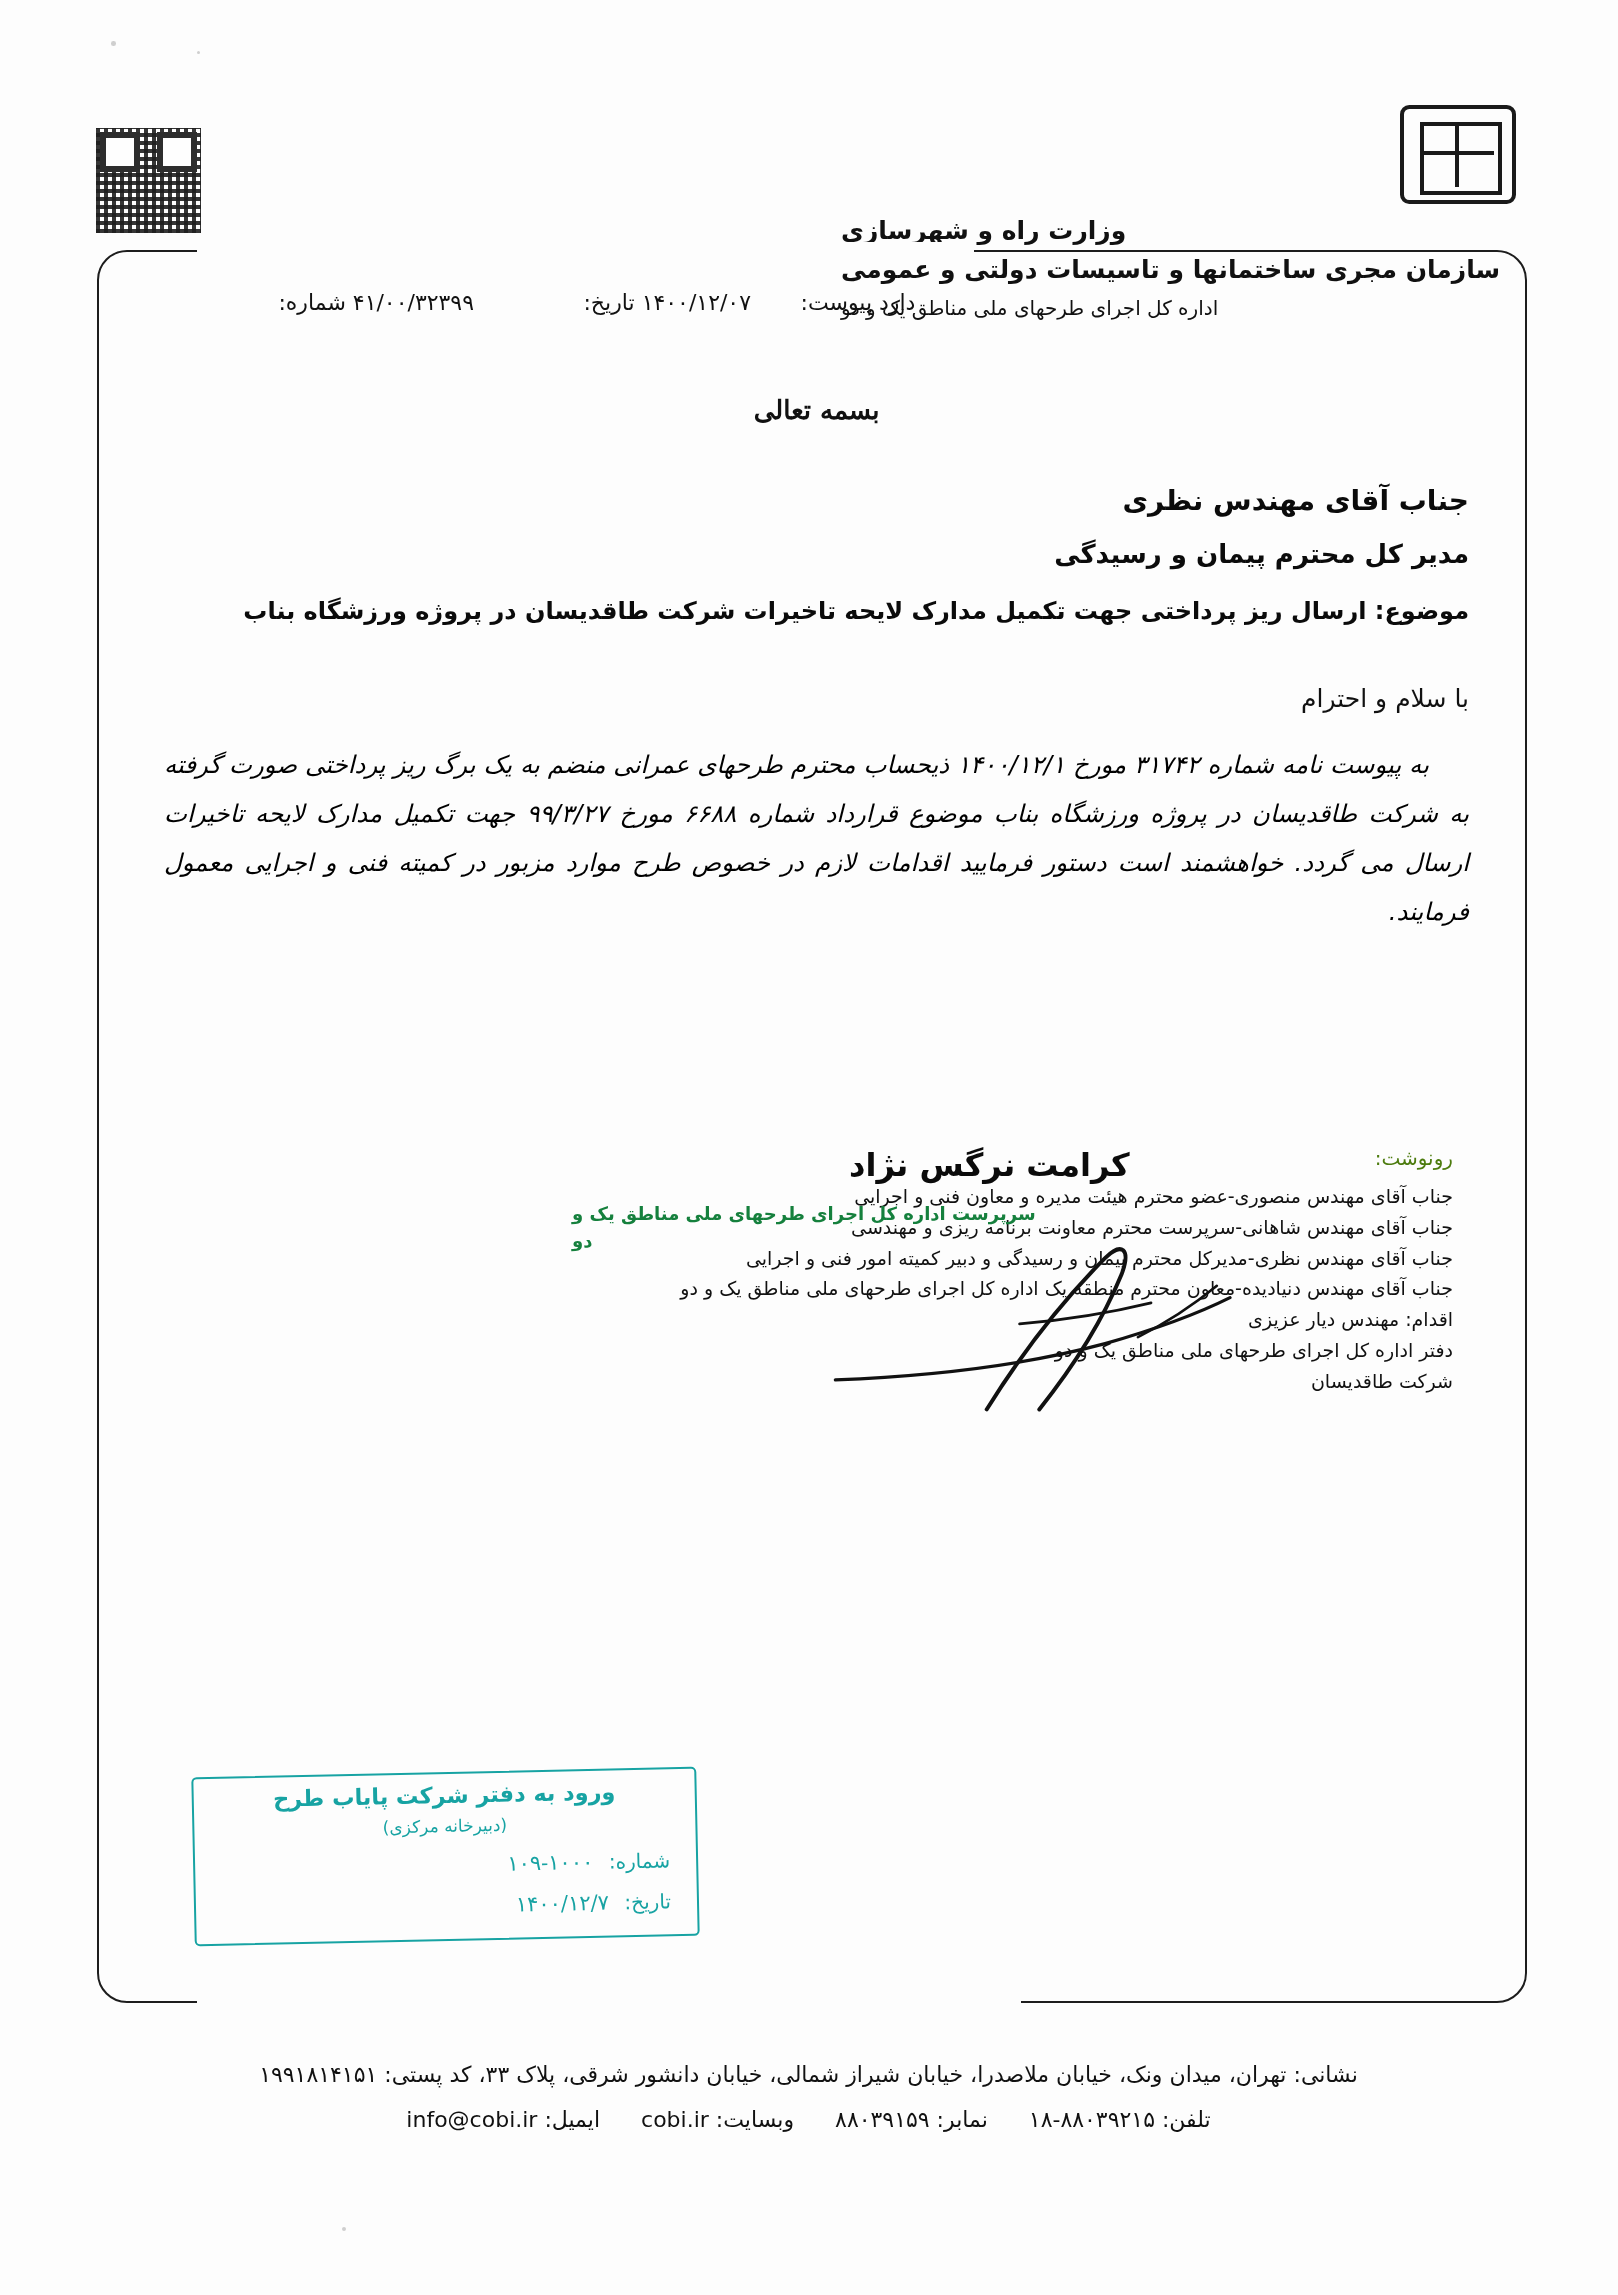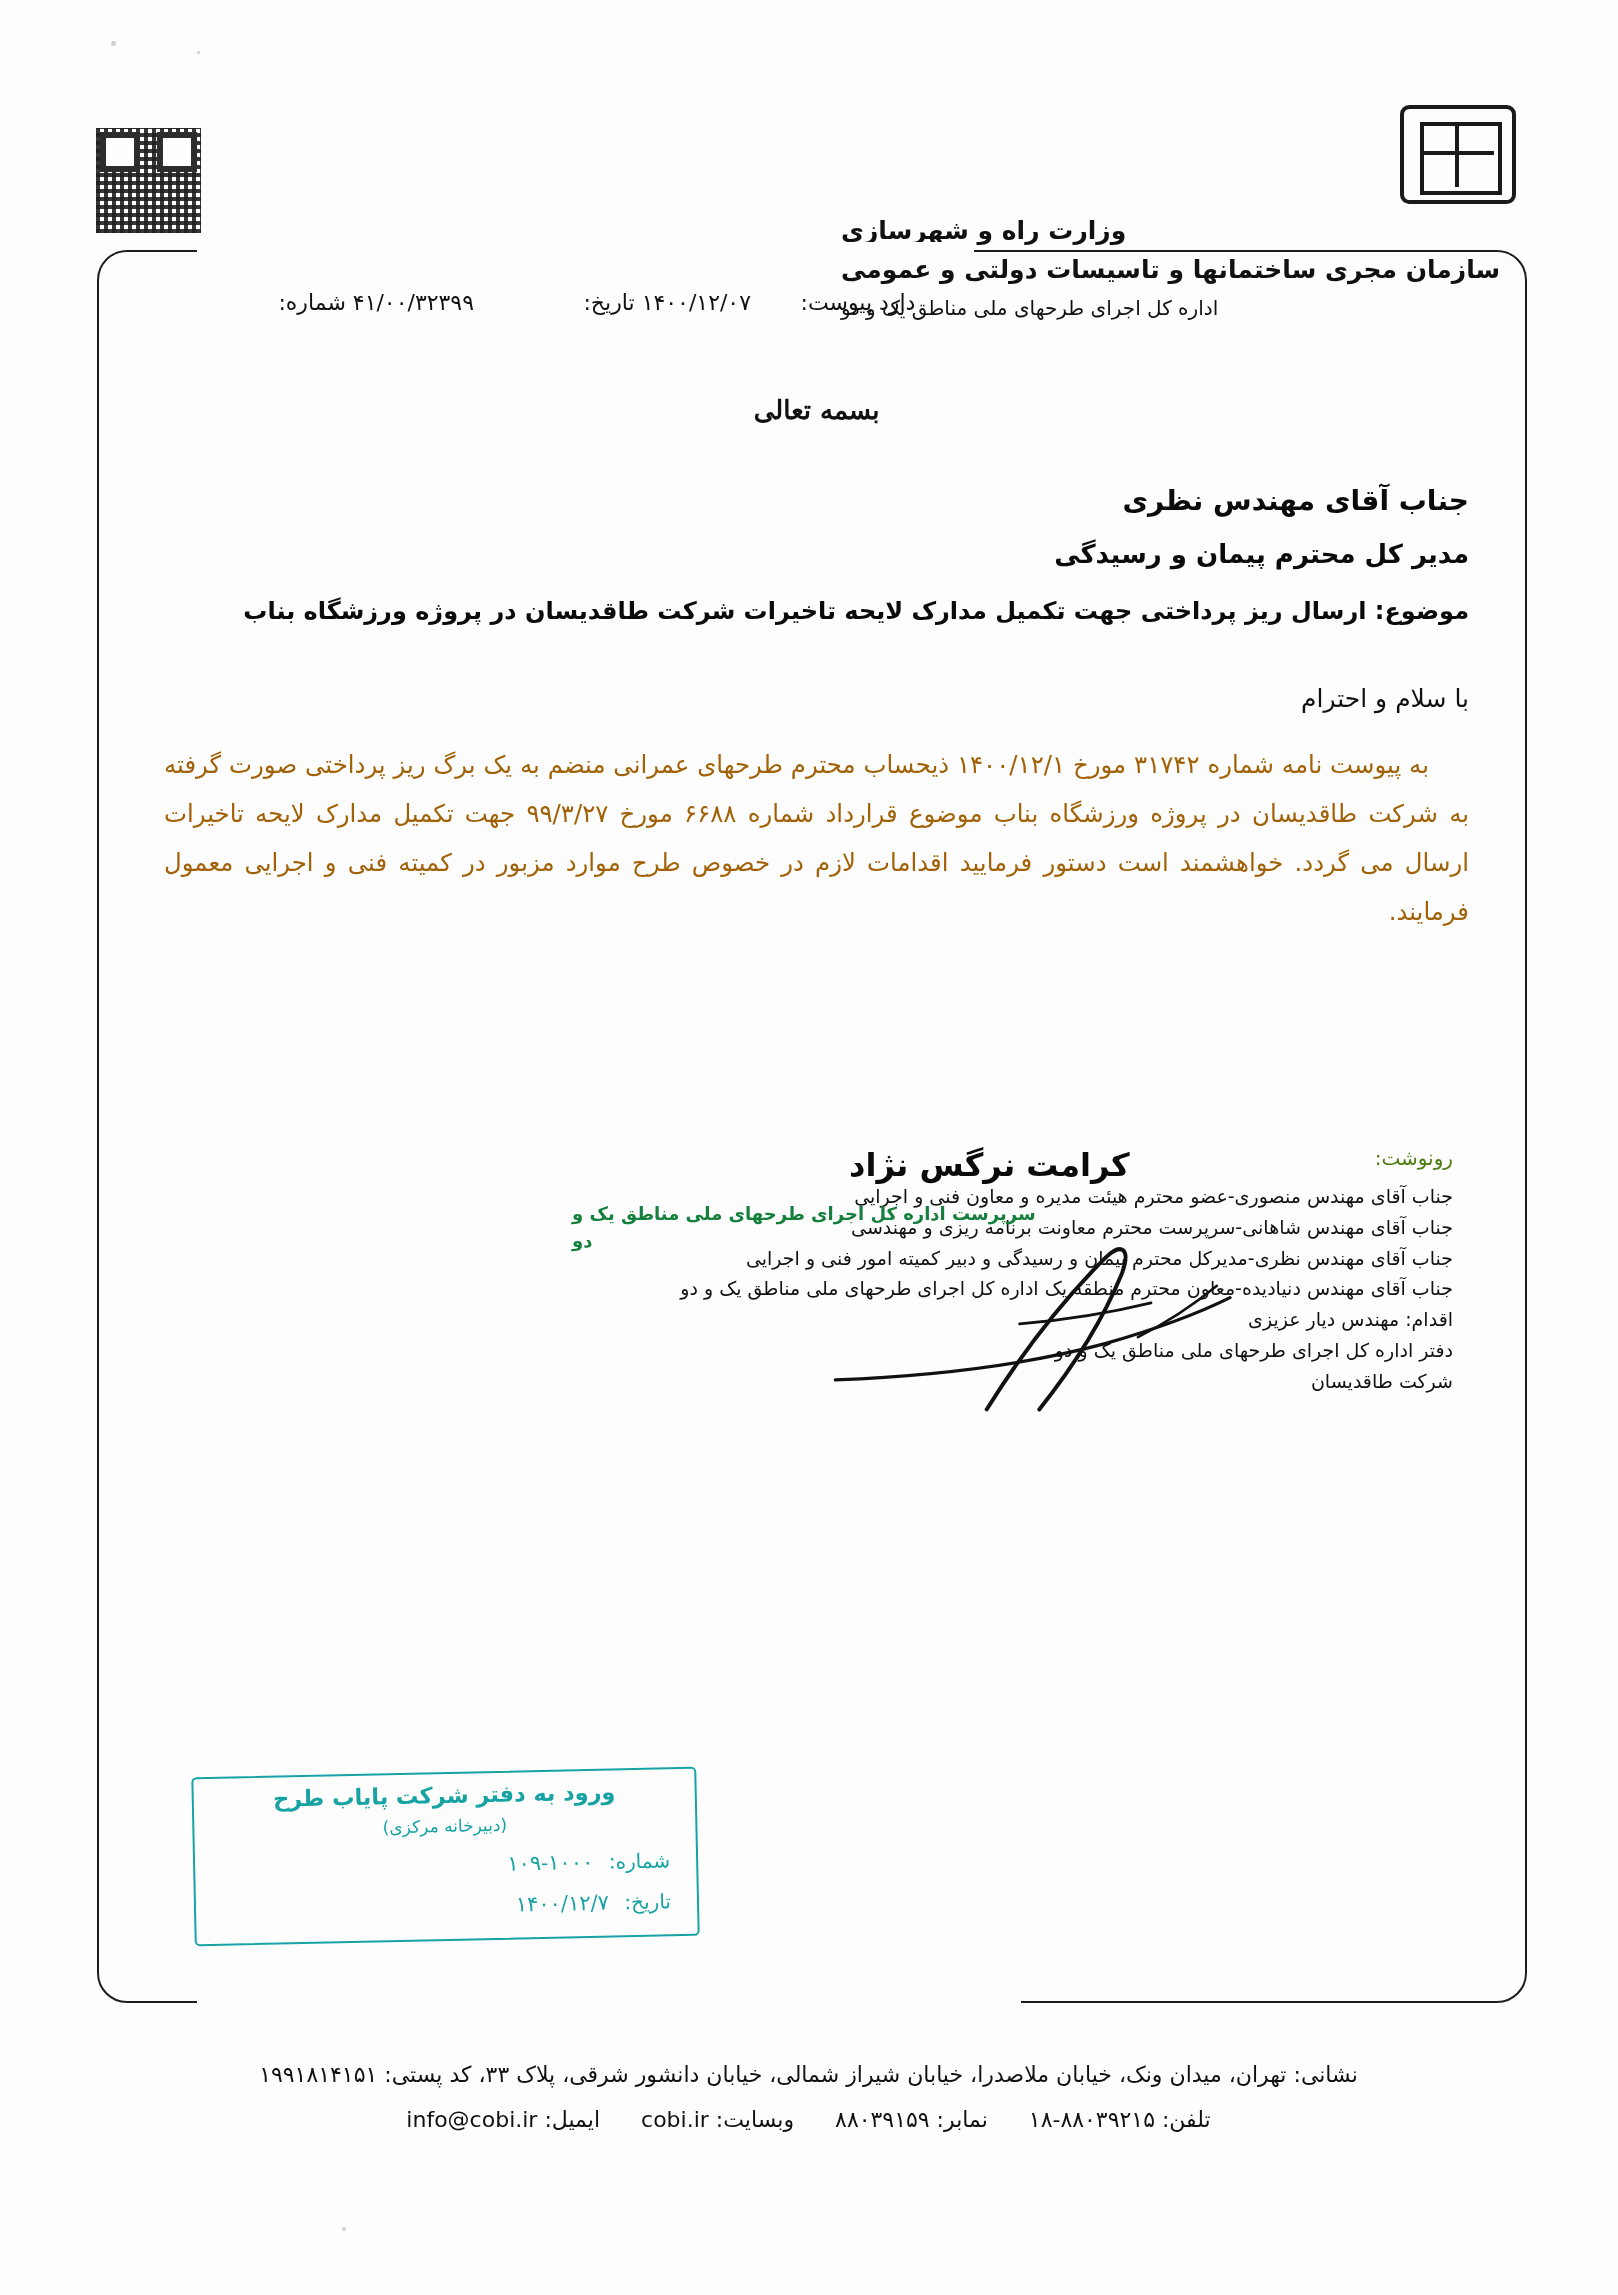--- a/index.html
+++ b/index.html
@@ -208,25 +208,26 @@
   }
   .greeting {
     font-size: 25px;
     font-weight: 400;
     color: #111;
     margin: 0 0 28px 0;
   }
   .para {
     font-size: 24.4px;
     line-height: 2.0;
-    color: #a16207;
+    color: #000000;
     text-align: justify;
     text-justify: inter-word;
     margin: 0 0 53px 0;
     text-indent: 40px;
+    font-style: italic;
   }
 
   
   .cc {
     position: absolute;
     top: 1146px;
     right: 165px;
     width: 758px;
     direction: rtl;
     text-align: right;

